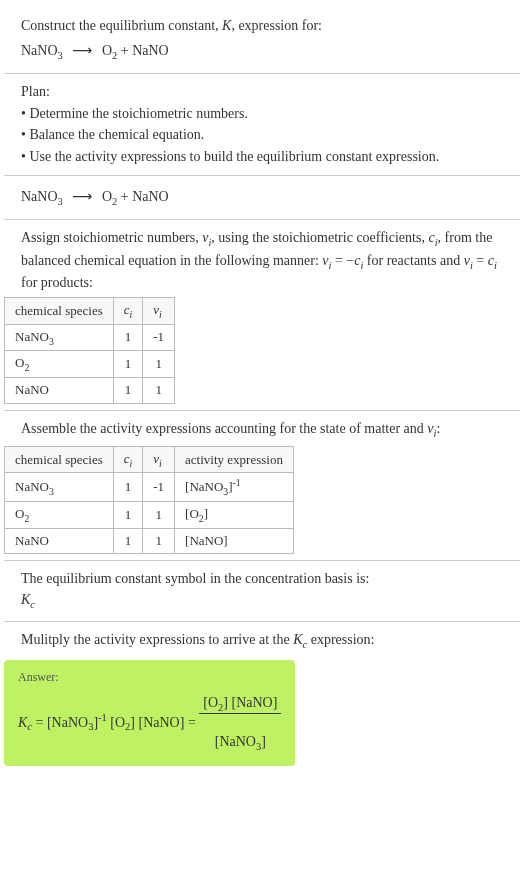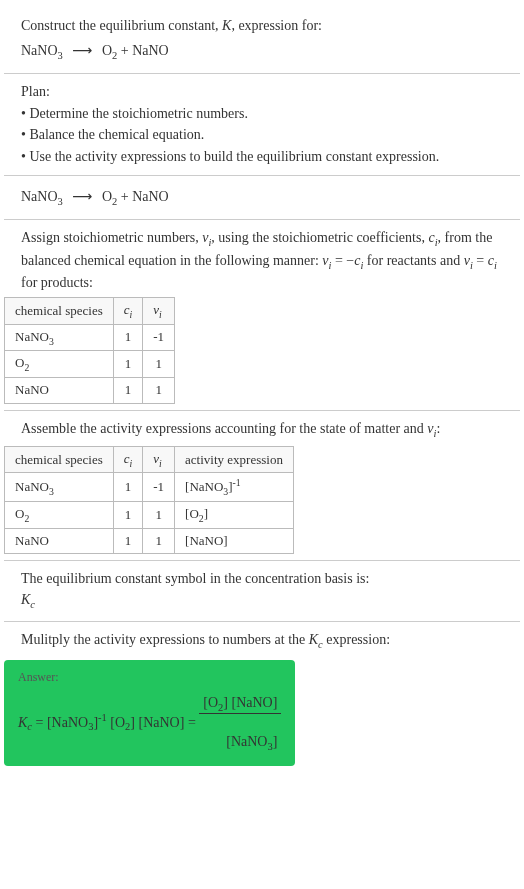--- a/index.html
+++ b/index.html
@@ -50,35 +50,35 @@
       font-weight: normal;
       font-size: 13px;
     }
     th {
       background: #f8f8f8;
     }
     .center {
       text-align: center;
     }
     .answer-box {
-      background: #22c55e;
+      background: #bef264;
       border-radius: 4px;
       padding: 10px 14px;
       margin-top: 6px;
       display: inline-block;
     }
     .answer-label {
       font-size: 12px;
       color: #555;
       margin-bottom: 6px;
     }
     .fraction {
       display: inline-block;
       vertical-align: middle;
-      text-align: right;
+      text-align: center;
       font-family: Liberation Serif, serif;
     }
     .fraction .num {
       display: block;
       border-bottom: 1px solid #333;
       padding: 0 4px;
     }
     .fraction .den {
       display: block;
       padding: 0 4px;
@@ -194,21 +194,21 @@
 
 <div class="section">
   <p>The equilibrium constant symbol in the concentration basis is:</p>
   <p>
     <span class="italic">K</span><span class="sub italic">c</span>
   </p>
 </div>
 
 <div class="section no-border">
   <p>
-    <span>Mulitply the activity expressions to numbers at the </span><span class="italic">K</span><span class="sub italic">c</span><span> expression:</span>
+    <span>Mulitply the activity expressions to arrive at the </span><span class="italic">K</span><span class="sub italic">c</span><span> expression:</span>
   </p>
   <div class="answer-box">
     <div class="answer-label">Answer:</div>
     <div class="formula-center">
       <span class="italic">K</span><span class="sub italic">c</span><span> = </span><span>[NaNO</span><span class="sub">3</span><span>]</span><span class="sup">-1</span><span> </span><span>[O</span><span class="sub">2</span><span>]</span><span> </span><span>[NaNO]</span><span> = </span><span class="fraction"><span class="num"><span>[O</span><span class="sub">2</span><span>] [NaNO]</span></span><span class="den"><span>[NaNO</span><span class="sub">3</span><span>]</span></span></span>
     </div>
   </div>
 </div>
 
 </body></html>

